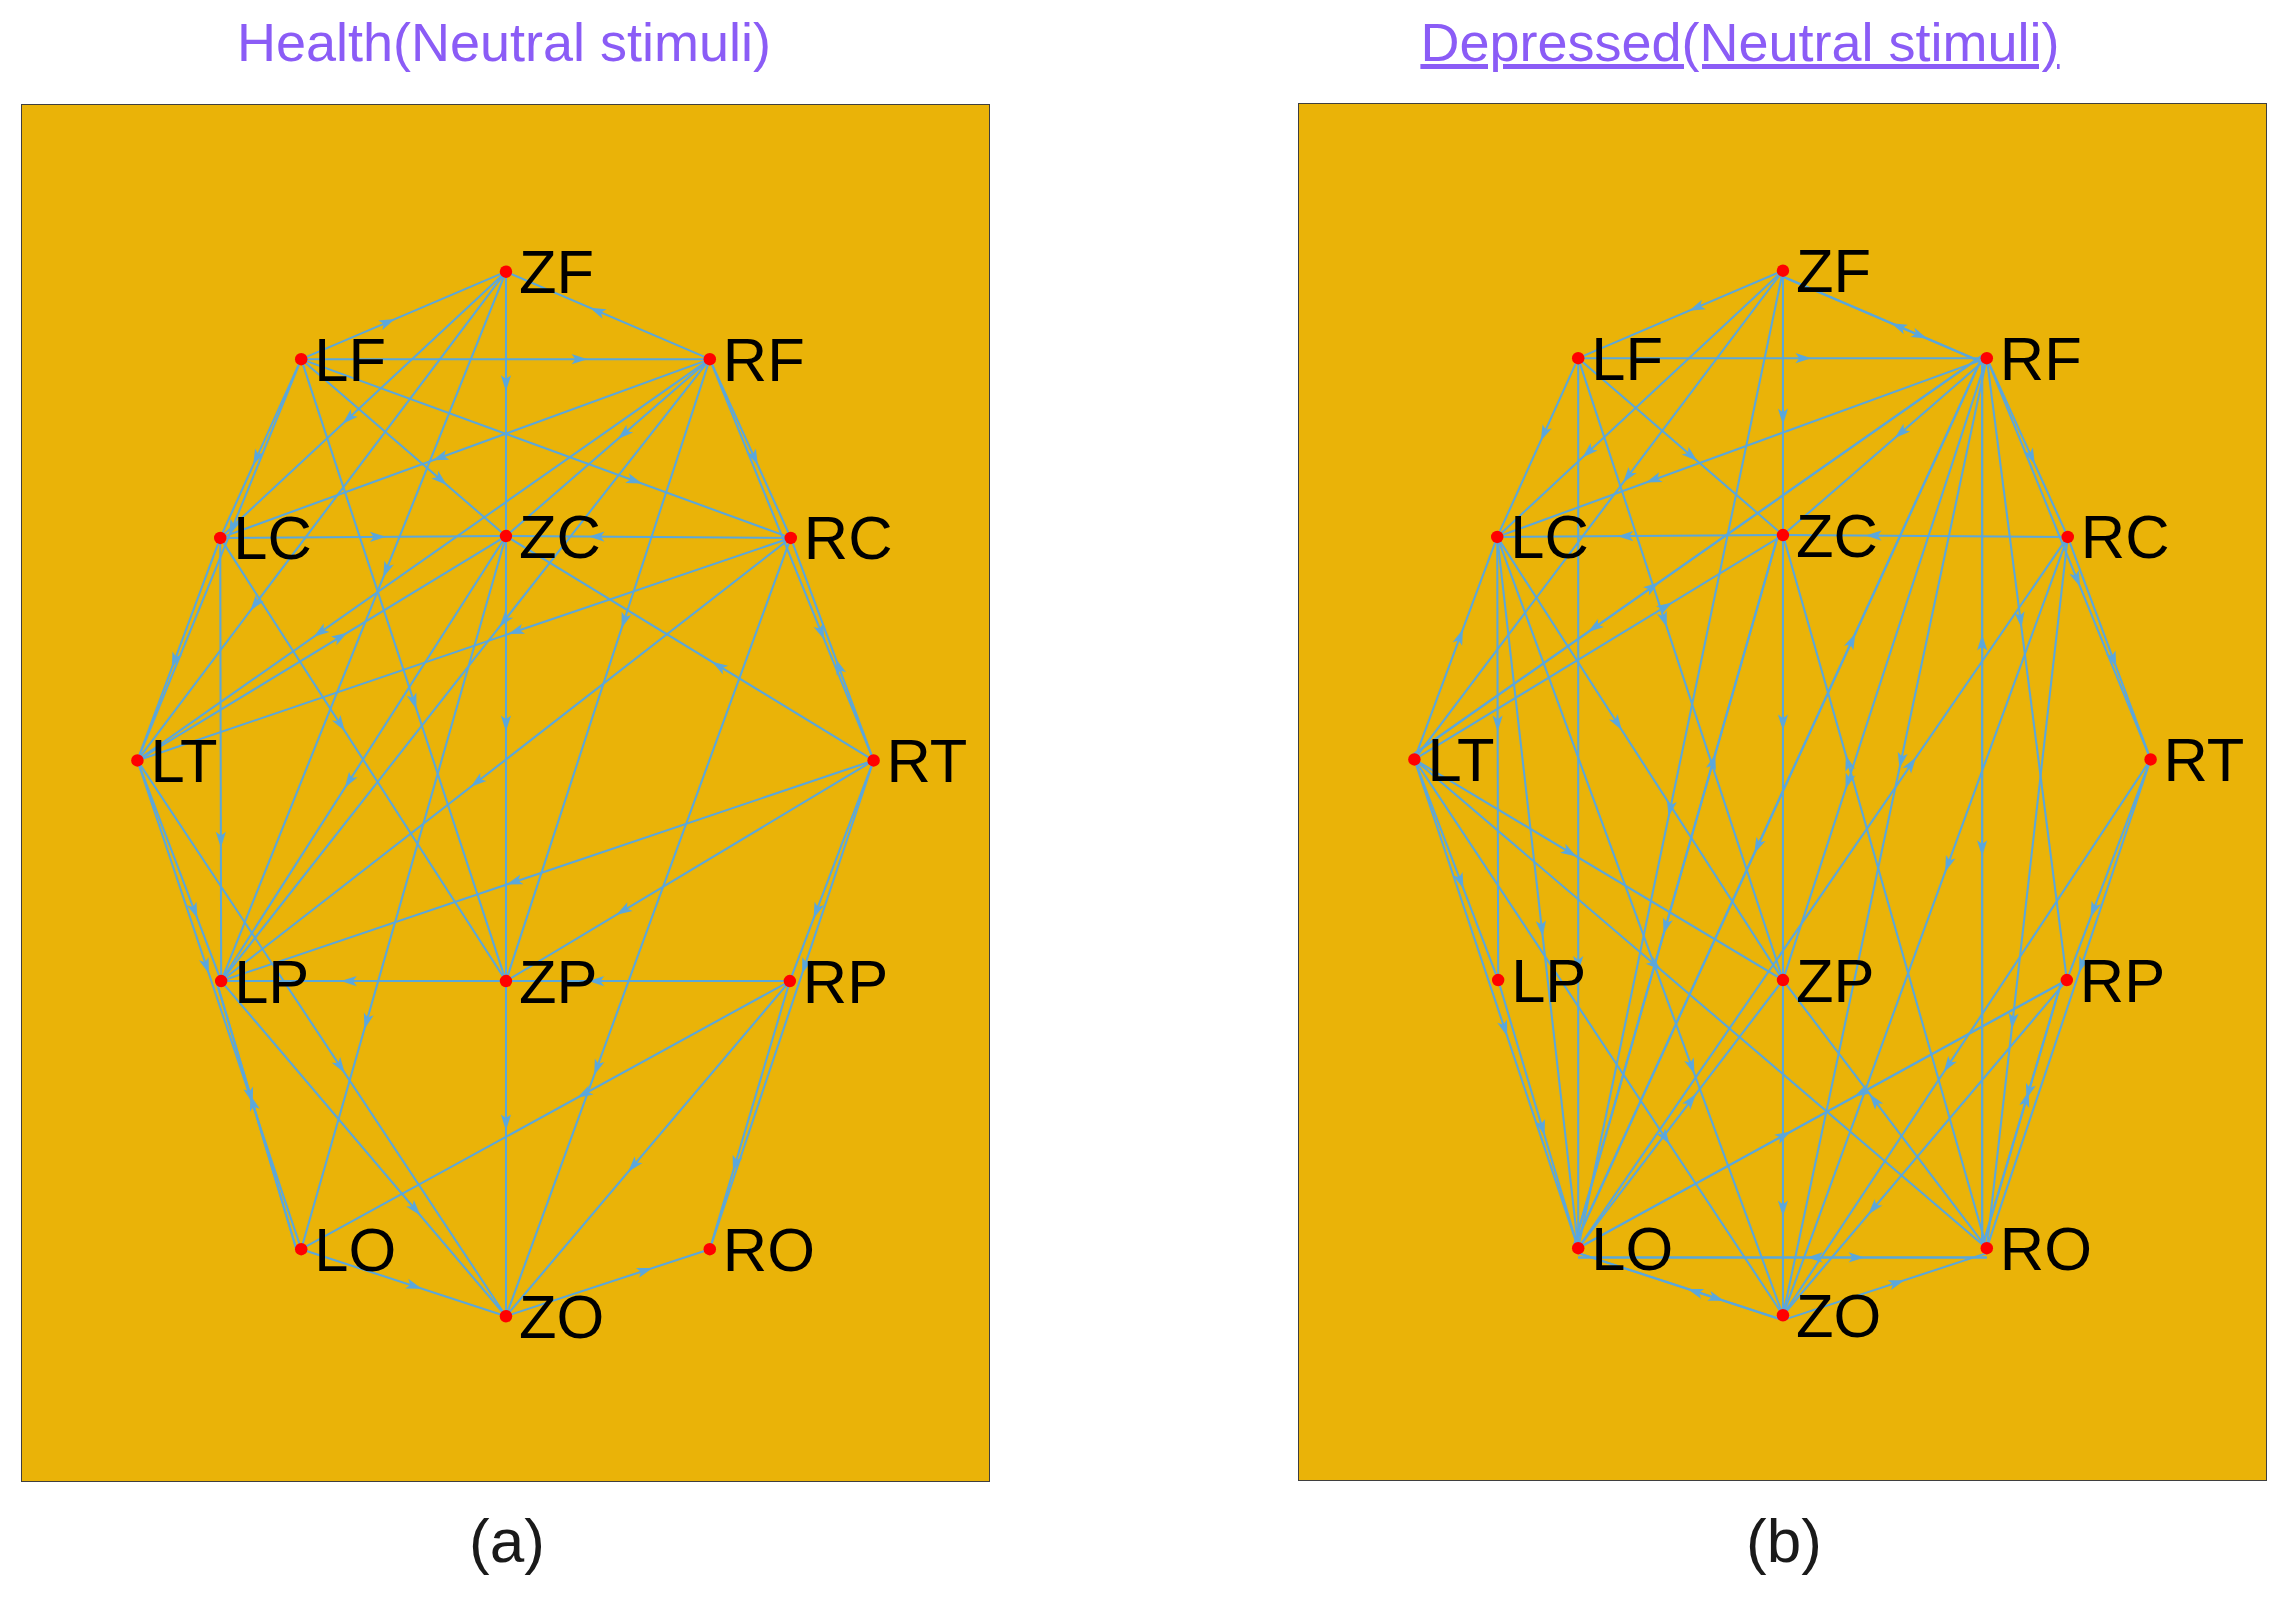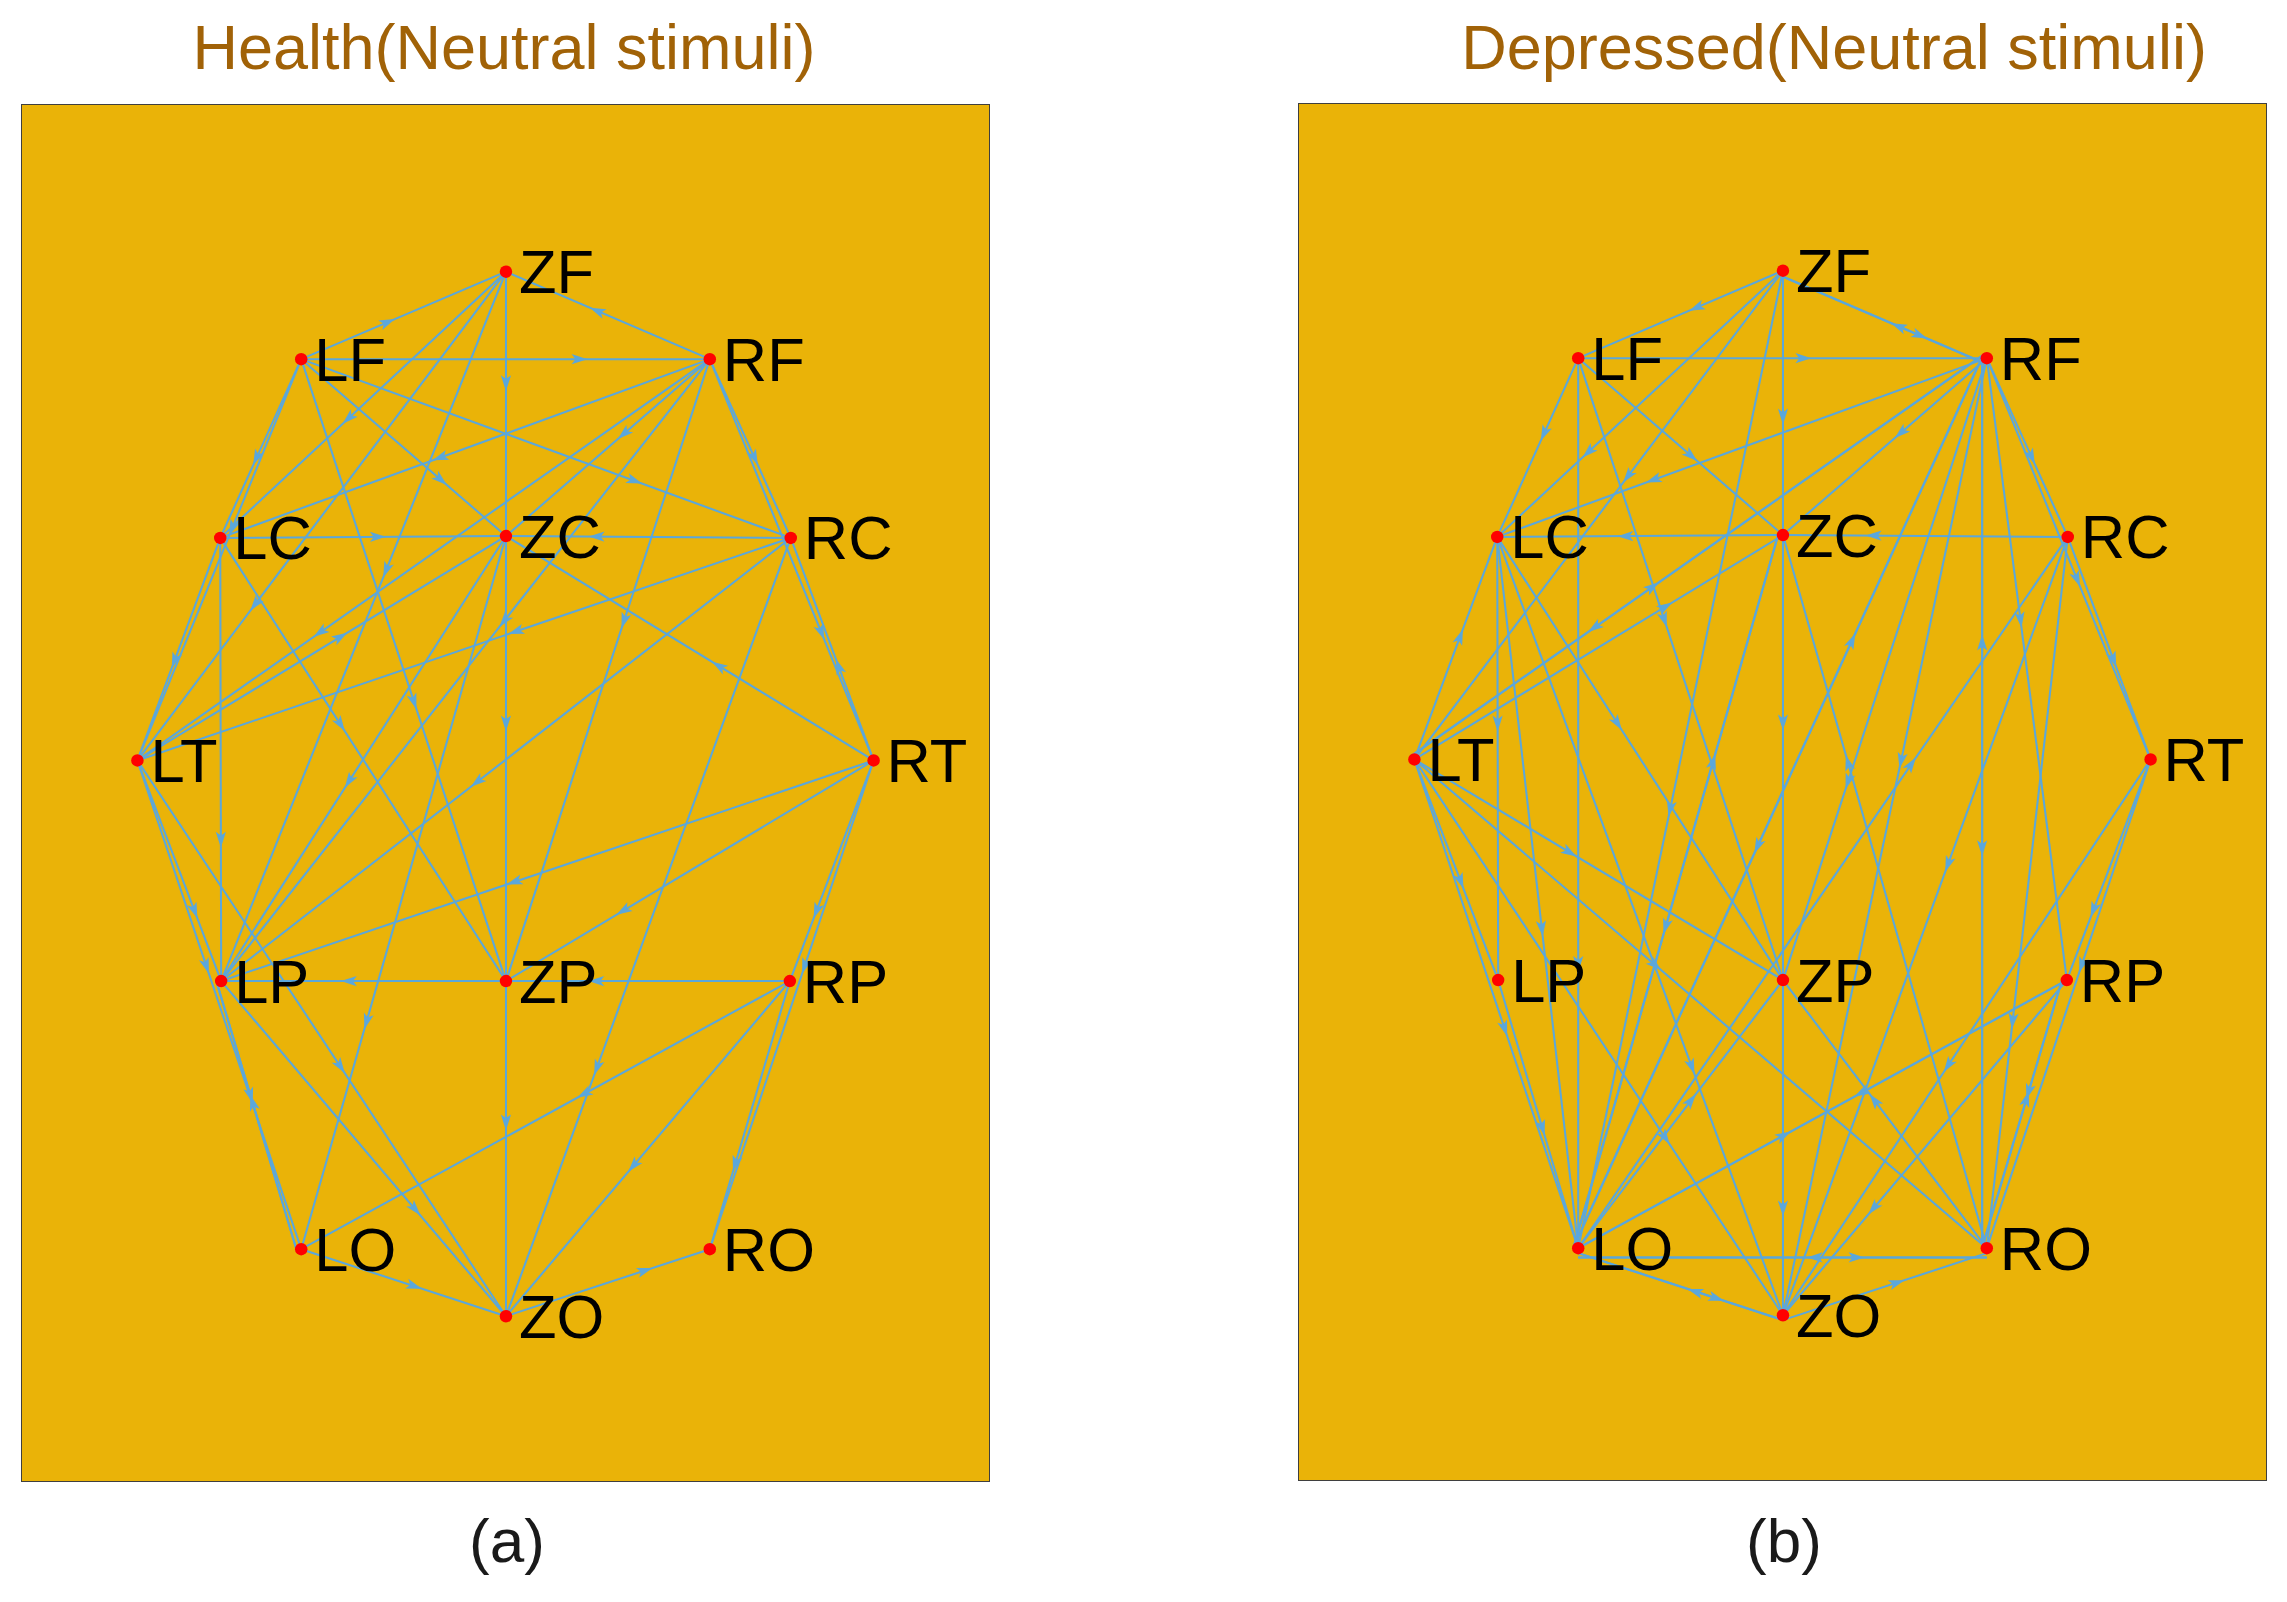--- a/index.html
+++ b/index.html
@@ -2,37 +2,37 @@
 <html style="font-size:15px"><head>
 <meta charset="utf-8">
 <style>
   html,body{margin:0;padding:0;}
   body{
     width:2288px;height:1603px;position:relative;background:#ffffff;
     font-family:"Liberation Sans", sans-serif;overflow:hidden;
   }
   .panel-title{
     position:absolute;transform:translateX(-50%);
-    font-size:63px;color:#a16207;white-space:nowrap;letter-spacing:0px;
+    font-size:54px;color:#8b5cf6;white-space:nowrap;letter-spacing:0px;
   }
   .panel{
     position:absolute;background:#eab308;border:1.9px solid #3f3f3f;box-sizing:border-box;
   }
   .panel svg{display:block;width:100%;height:100%;}
   .panel-caption{
     position:absolute;transform:translateX(-50%);
     font-size:62px;color:#1a1a1a;white-space:nowrap;
   }
 </style>
 </head>
 <body>
 
 <div class="panel-title" style="left:504px;top:11.2px;">Health(Neutral stimuli)</div>
 
-<div class="panel-title" style="left:1834px;top:11.2px;">Depressed(Neutral stimuli)</div>
+<div class="panel-title" style="left:1740px;top:11.2px;text-decoration:underline;">Depressed(Neutral stimuli)</div>
 
 <div class="panel" style="left:20.5px;top:104px;width:969px;height:1378px;">
   <svg viewBox="0 0 1039 1478" preserveAspectRatio="none">
       <line x1="300" y1="273" x2="520" y2="179" stroke="#5BA7DB" stroke-width="2.2"></line>
       <polygon points="400.67619191266743,229.9838089100421 387.2043906326032,241.7209538043705 388.7216924832589,235.09164048442574 382.88237930043243,231.60560813333248" fill="#5BA7DB"></polygon>
       <line x1="739" y1="273" x2="520" y2="179" stroke="#5BA7DB" stroke-width="2.2"></line>
       <polygon points="610.2796493039534,217.750169107633 628.0707639418212,219.40130203452003 622.225711420465,222.87770261882977 623.7320817400392,229.5095084407991" fill="#5BA7DB"></polygon>
       <line x1="300" y1="273" x2="739" y2="273" stroke="#5BA7DB" stroke-width="2.2"></line>
       <polygon points="607.52,273 590.52,278.5 594.52,273 590.52,267.5" fill="#5BA7DB"></polygon>
       <line x1="520" y1="179" x2="520" y2="463" stroke="#5BA7DB" stroke-width="2.2"></line>

